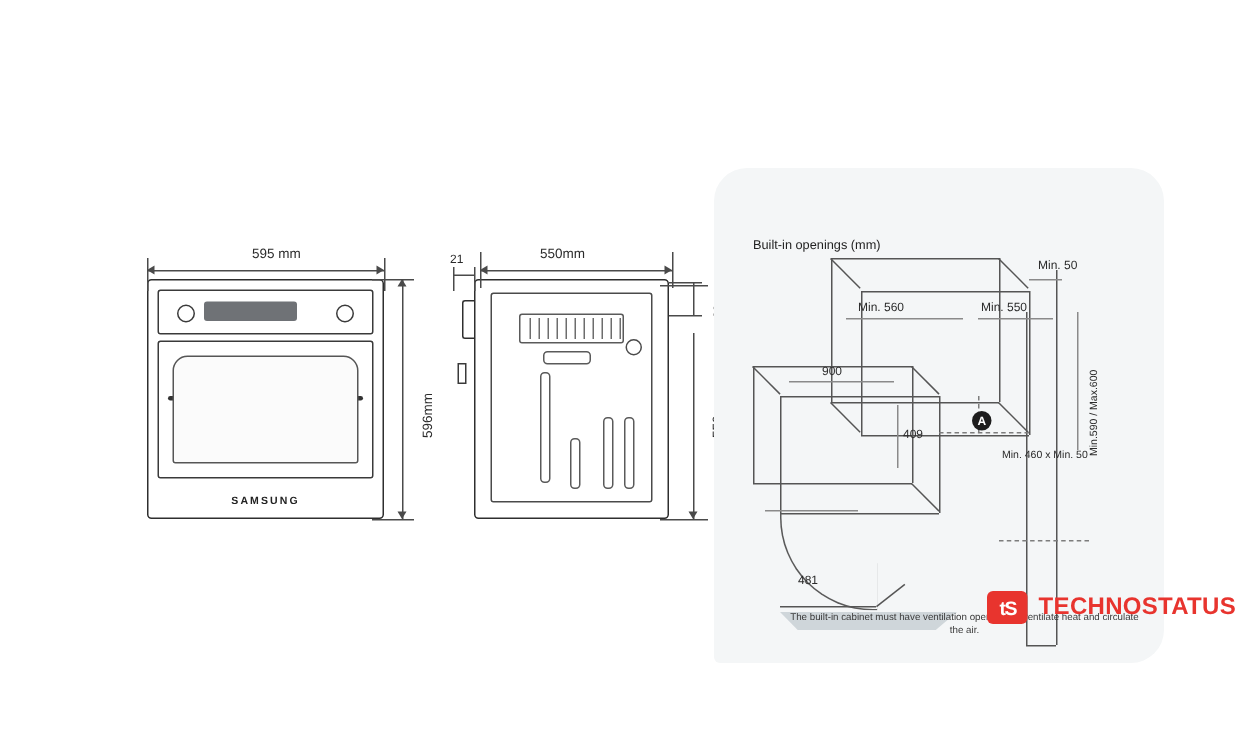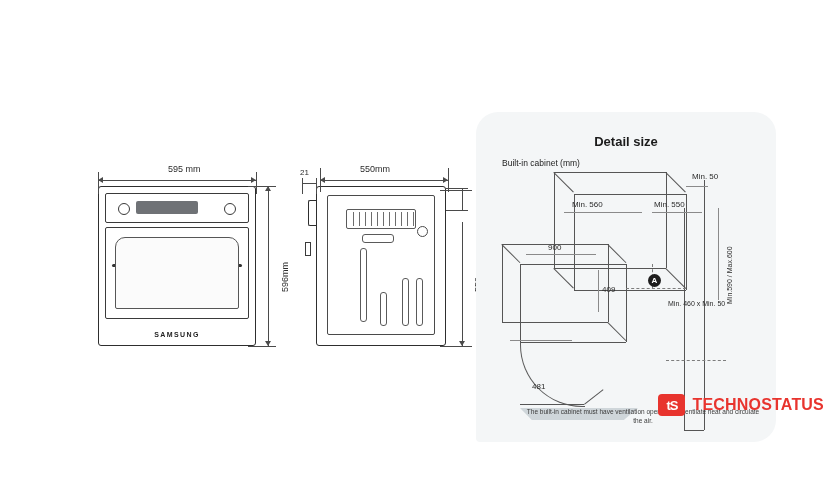--- a/index.html
+++ b/index.html
@@ -190,22 +190,21 @@
   <div class="vline" style="left:462px;top:188px;height:22px;"></div>
   <div class="lbl sm rot90" style="left:474px;top:212px;">20</div>
 
   <div class="hline" style="left:440px;top:190px;width:32px;"></div>
   <div class="hline" style="left:440px;top:346px;width:32px;"></div>
   <div class="vline" style="left:462px;top:222px;height:124px;"></div>
   <div class="arrowD" style="left:459px;top:341px;"></div>
   <div class="lbl rot90" style="left:473px;top:292px;">559mm</div>
 
   <div class="abs" id="detail-panel">
-    <div class="detail-title">Detail size</div>
-    <div class="detail-sub">Built-in cabinet (mm)</div>
+    <div class="detail-sub">Built-in openings (mm)</div>
 
     <div class="dline h" style="left:78px;top:60px;width:112px;"></div>
     <div class="dline h" style="left:98px;top:82px;width:112px;"></div>
     <div class="dline v" style="left:78px;top:60px;height:96px;"></div>
     <div class="dline v" style="left:190px;top:60px;height:96px;"></div>
     <div class="dline v" style="left:98px;top:82px;height:96px;"></div>
     <div class="dline v" style="left:210px;top:82px;height:96px;"></div>
     <div class="dline h" style="left:98px;top:178px;width:112px;"></div>
     <div class="dline h" style="left:78px;top:156px;width:112px;"></div>
     <div class="dline" style="left:78px;top:60px;width:28px;height:1px;transform:rotate(45deg);transform-origin:0 0;"></div>

